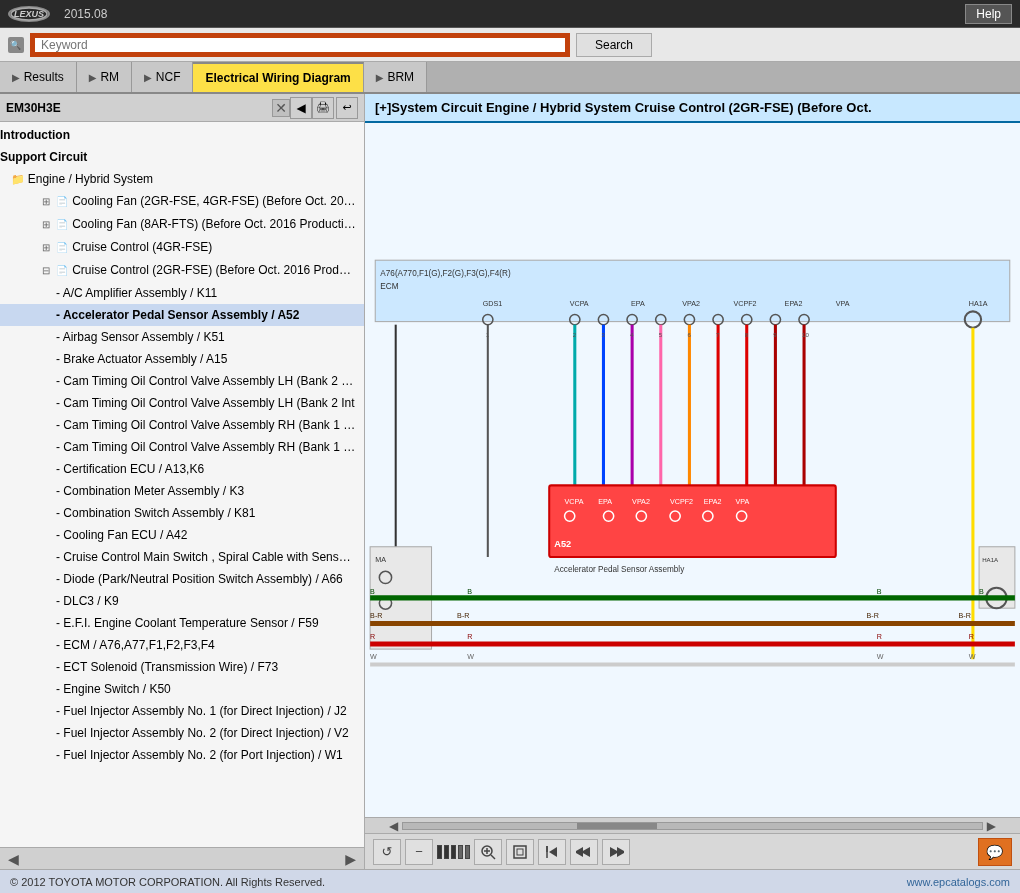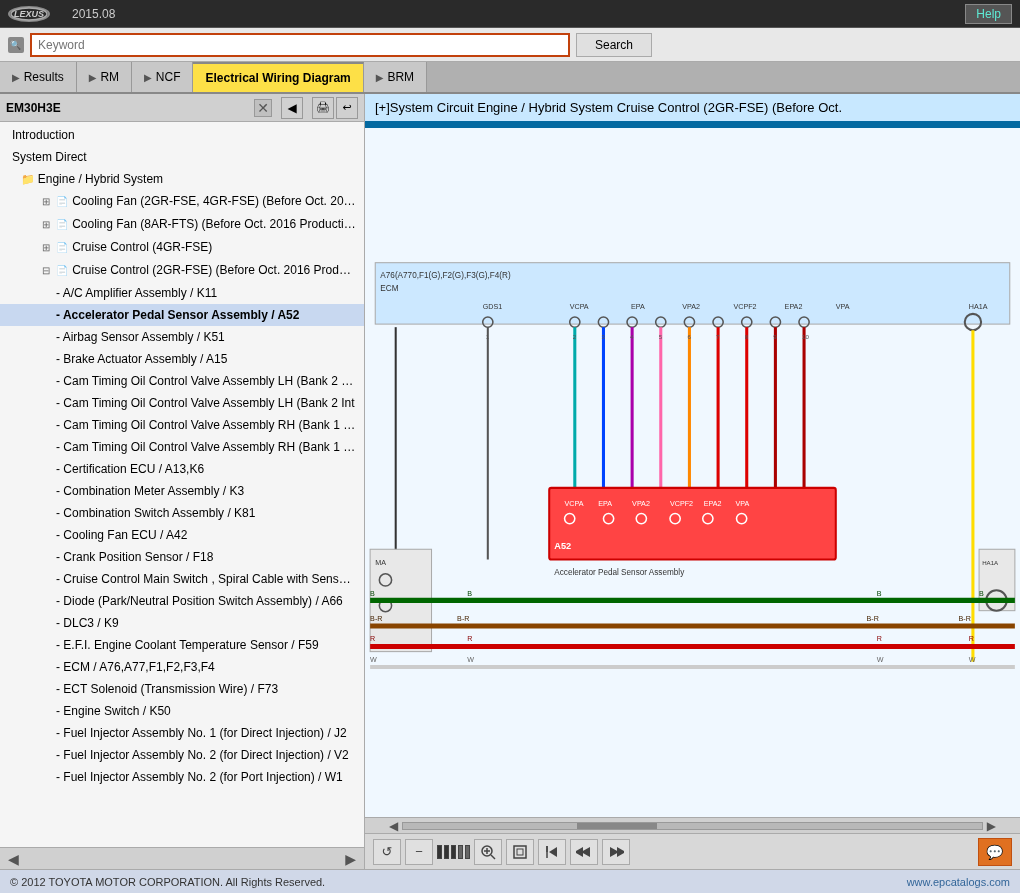--- a/index.html
+++ b/index.html
@@ -11,34 +11,34 @@
       border-bottom: 1px solid #555;
     }
     #lexus-logo {
       display: flex; align-items: center; gap: 6px; color: #ccc;
     }
     .lexus-oval {
       width: 42px; height: 16px; border: 2px solid #8a8a8a; border-radius: 50%;
       display: flex; align-items: center; justify-content: center;
       font-style: italic; font-size: 10px; color: #bbb; font-weight: bold;
     }
-    #version-text { color: #ccc; font-size: 12px; margin-left: 16px; }
+    #version-text { color: #ccc; font-size: 12px; margin-left: 8px; }
     #help-button {
-      margin-left: auto; background: #555; color: #5eead4; border: 1px solid #888;
+      margin-left: auto; background: #555; color: #ffffff; border: 1px solid #888;
       padding: 2px 10px; font-size: 12px; cursor: pointer;
     }
 
     
     #search-bar {
       display: flex; align-items: center; background: #e8e8e8; height: 34px; padding: 4px 8px; gap: 6px;
       border-bottom: 1px solid #aaa;
     }
     #search-icon-small { width: 16px; height: 16px; background: #888; border-radius: 2px; display: flex; align-items: center; justify-content: center; font-size: 9px; color: white; }
     #keyword-input {
-      flex: 1; height: 24px; border: 2px solid #c2410c; padding: 0 6px; font-size: 12px;
+      flex: 1; height: 24px; border: 5px solid #c2410c; padding: 0 6px; font-size: 12px;
       max-width: 540px;
     }
     #search-button {
       background: #e0e0e0; border: 1px solid #aaa; padding: 3px 18px; font-size: 12px; cursor: pointer;
       height: 24px;
     }
 
     
     #tab-bar {
       display: flex; align-items: center; background: #b0b0b0; height: 32px; border-bottom: 2px solid #888;
@@ -58,56 +58,56 @@
       display: flex; height: calc(893px - 28px - 34px - 32px - 24px); overflow: hidden;
     }
 
     
     #left-panel {
       width: 365px; min-width: 365px; background: #f5f5f5; border-right: 1px solid #aaa;
       display: flex; flex-direction: column; overflow: hidden;
     }
     #panel-header {
       display: flex; align-items: center; background: #d0d0d0; height: 28px; padding: 0 6px;
-      border-bottom: 1px solid #aaa; gap: 9px;
+      border-bottom: 1px solid #aaa; gap: 0;
     }
     #panel-title { font-weight: bold; font-size: 12px; flex: 1; }
     #close-btn { cursor: pointer; font-size: 14px; color: #555; background: #c0c0c0; border: 1px solid #999; width: 18px; height: 18px; display: flex; align-items: center; justify-content: center; }
     #nav-left-btn { cursor: pointer; background: #d0d0d0; border: 1px solid #999; width: 22px; height: 22px; display: flex; align-items: center; justify-content: center; font-size: 12px; }
     #panel-icons { display: flex; gap: 2px; margin-left: auto; }
     .panel-icon-btn { cursor: pointer; background: #d0d0d0; border: 1px solid #999; width: 22px; height: 22px; display: flex; align-items: center; justify-content: center; font-size: 11px; }
 
     #tree-area {
       flex: 1; overflow-y: auto; overflow-x: hidden; padding: 2px 0;
     }
     .tree-item {
       padding: 2px 8px 2px 14px; cursor: pointer; white-space: nowrap; overflow: hidden; text-overflow: ellipsis;
       font-size: 12px; line-height: 18px;
     }
     .tree-item.highlighted { background: #c8d8f0; font-weight: bold; }
-    .tree-item.indent1 { padding-left: 11px; margin-left: 10px; }
+    .tree-item.indent1 { padding-left: 11px; }
     .tree-item.indent2 { padding-left: 36px; margin-left: 6px; }
     .tree-item.indent3 { padding-left: 56px; }
-    .tree-section { padding: 2px 12px; font-weight: normal; font-size: 12px; line-height: 18px; cursor: pointer; }
+    .tree-section { padding: 2px 0; font-weight: bold; font-size: 12px; line-height: 18px; cursor: pointer; }
     .expand-icon { color: #666; font-size: 10px; margin-right: 3px; }
     .folder-icon { color: #888; margin-right: 3px; font-size: 11px; }
     .doc-icon { color: #555; margin-right: 3px; font-size: 10px; }
 
     
     #tree-area::-webkit-scrollbar { width: 8px; }
     #tree-area::-webkit-scrollbar-track { background: #e0e0e0; }
     #tree-area::-webkit-scrollbar-thumb { background: #aaa; }
 
     
     #right-panel {
       flex: 1; display: flex; flex-direction: column; overflow: hidden; background: #e8e8e8;
     }
     #diagram-header {
-      background: #c8e8ff; padding: 6px 10px; font-weight: normal; font-size: 13px;
-      border-bottom: 7px solid #0369a1; white-space: nowrap; overflow: hidden;
+      background: #c8e8ff; padding: 6px 10px; font-weight: bold; font-size: 13px;
+      border-bottom: 2px solid #0369a1; white-space: nowrap; overflow: hidden;
     }
     #diagram-area {
       flex: 1; overflow: hidden; position: relative; background: #f0f8ff;
     }
 
     
     #h-scrollbar-area {
       height: 16px; background: #d0d0d0; display: flex; align-items: center; padding: 0 20px; border-top: 1px solid #aaa;
     }
     #h-scrollbar-track {
@@ -203,21 +203,21 @@
       <span id="panel-title">EM30H3E</span>
       <div id="close-btn">✕</div>
       <div id="nav-left-btn">◀</div>
       <div id="panel-icons">
         <div class="panel-icon-btn">🖨</div>
         <div class="panel-icon-btn">↩</div>
       </div>
     </div>
     <div id="tree-area">
       <div class="tree-item tree-section">Introduction</div>
-      <div class="tree-item tree-section">System Direct</div>
+      <div class="tree-item tree-section">Support Circuit</div>
       <div class="tree-item indent1">
         <span class="folder-icon">📁</span>Engine / Hybrid System
       </div>
       <div class="tree-item indent2">
         <span class="expand-icon">⊞</span>
         <span class="doc-icon">📄</span>Cooling Fan (2GR-FSE, 4GR-FSE) (Before Oct. 2016 P
       </div>
       <div class="tree-item indent2">
         <span class="expand-icon">⊞</span>
         <span class="doc-icon">📄</span>Cooling Fan (8AR-FTS) (Before Oct. 2016 Production)
@@ -235,21 +235,20 @@
       <div class="tree-item indent3">- Airbag Sensor Assembly / K51</div>
       <div class="tree-item indent3">- Brake Actuator Assembly / A15</div>
       <div class="tree-item indent3">- Cam Timing Oil Control Valve Assembly LH (Bank 2 Exh</div>
       <div class="tree-item indent3">- Cam Timing Oil Control Valve Assembly LH (Bank 2 Int</div>
       <div class="tree-item indent3">- Cam Timing Oil Control Valve Assembly RH (Bank 1 Exh</div>
       <div class="tree-item indent3">- Cam Timing Oil Control Valve Assembly RH (Bank 1 Int</div>
       <div class="tree-item indent3">- Certification ECU / A13,K6</div>
       <div class="tree-item indent3">- Combination Meter Assembly / K3</div>
       <div class="tree-item indent3">- Combination Switch Assembly / K81</div>
       <div class="tree-item indent3">- Cooling Fan ECU / A42</div>
-      <div class="tree-item indent3">- Crank Position Sensor / F18</div>
       <div class="tree-item indent3">- Cruise Control Main Switch , Spiral Cable with Sensor S</div>
       <div class="tree-item indent3">- Diode (Park/Neutral Position Switch Assembly) / A66</div>
       <div class="tree-item indent3">- DLC3 / K9</div>
       <div class="tree-item indent3">- E.F.I. Engine Coolant Temperature Sensor / F59</div>
       <div class="tree-item indent3">- ECM / A76,A77,F1,F2,F3,F4</div>
       <div class="tree-item indent3">- ECT Solenoid (Transmission Wire) / F73</div>
       <div class="tree-item indent3">- Engine Switch / K50</div>
       <div class="tree-item indent3">- Fuel Injector Assembly No. 1 (for Direct Injection) / J2</div>
       <div class="tree-item indent3">- Fuel Injector Assembly No. 2 (for Direct Injection) / V2</div>
       <div class="tree-item indent3">- Fuel Injector Assembly No. 2 (for Port Injection) / W1</div>

